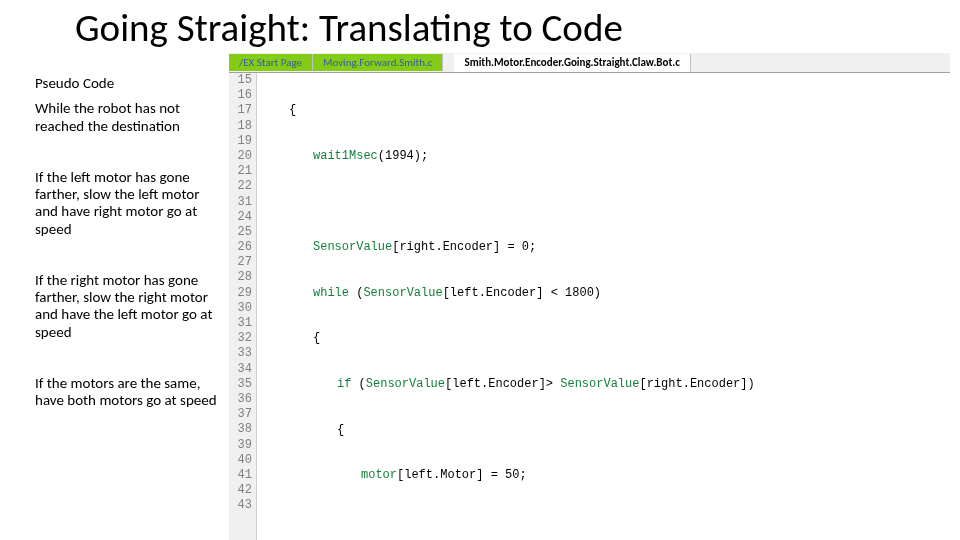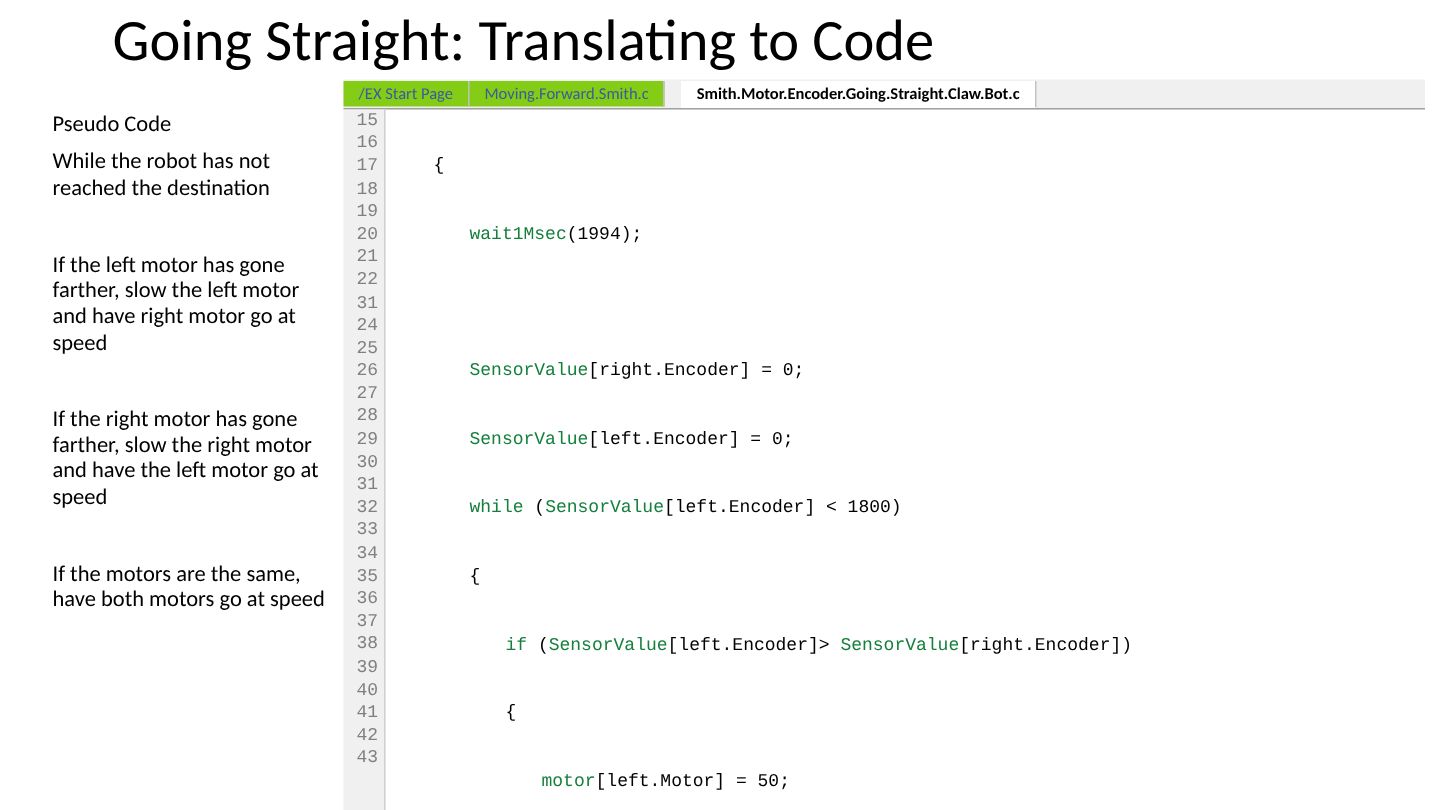--- a/index.html
+++ b/index.html
@@ -150,21 +150,20 @@
           <div>41</div>
           <div>42</div>
           <div>43</div>
         </div>
 
         <div class="code">
           <div class="ind1">{</div>
           <div class="ind2"><span class="kw">wait1Msec</span><span>(1994);</span></div>
           <div class="ind2"></div>
           <div class="ind2"><span class="kw">SensorValue</span><span>[right.Encoder] = 0;</span></div>
-          <div class="ind2"><span class="kw">SensorValue</span><span>[left.Encoder] = 0;</span></div>
           <div class="ind2"><span class="kw">while</span><span> (</span><span class="kw">SensorValue</span><span>[left.Encoder] &lt; 1800)</span></div>
           <div class="ind2">{</div>
           <div class="ind3"><span class="kw">if</span><span> (</span><span class="kw">SensorValue</span><span>[left.Encoder]&gt; </span><span class="kw">SensorValue</span><span>[right.Encoder])</span></div>
           <div class="ind3">{</div>
           <div class="ind4"><span class="kw">motor</span><span>[left.Motor] = 50;</span></div>
           
           
           
           
           

